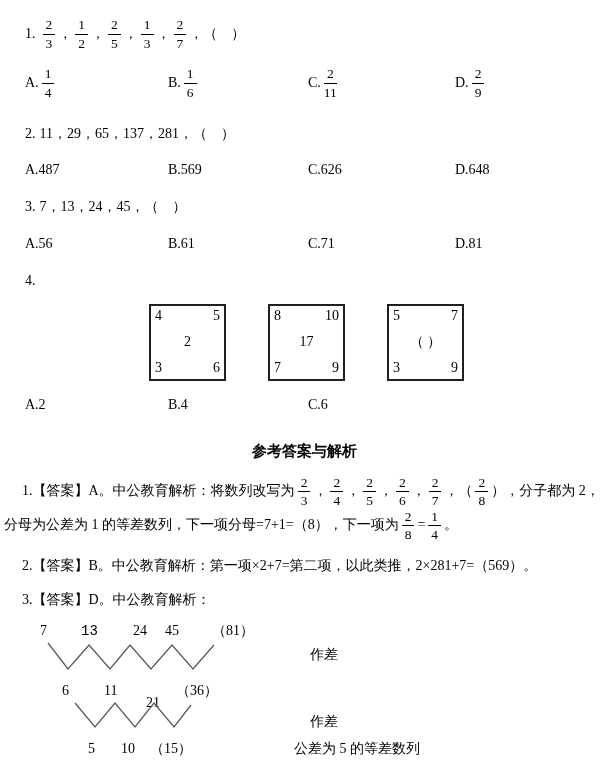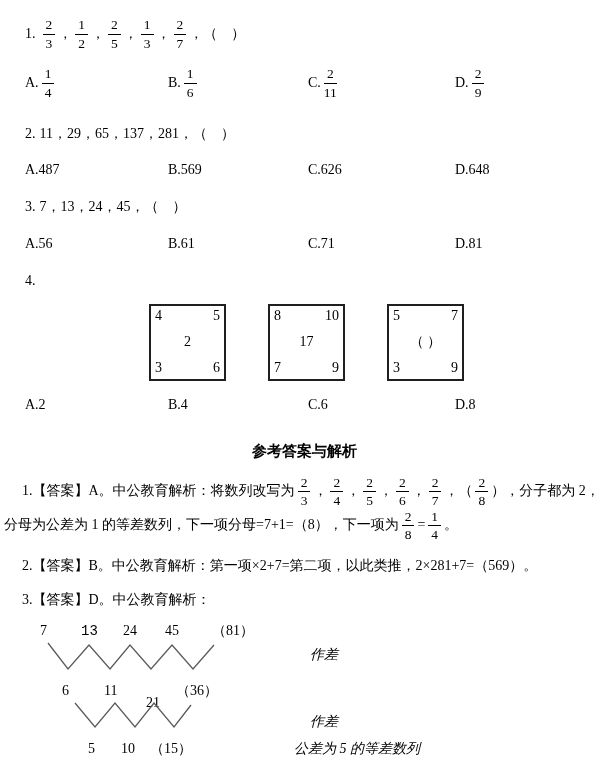--- a/index.html
+++ b/index.html
@@ -33,21 +33,21 @@
   .sq-br{position:absolute;bottom:1px;right:4px;}
   .sq-c{position:absolute;top:50%;left:50%;transform:translate(-50%,-50%);white-space:nowrap;}
   
   .ans-title{text-align:center;font-weight:bold;font-size:15px;margin:26px 0 14px 0;font-family:"Liberation Sans","DejaVu Sans",sans-serif;}
   .ans-p{margin:12px 0 12px 0;text-indent:18px;line-height:1.55;}
   .ans-p-frac{line-height:1.3;text-indent:0;padding-left:0;margin:10px 0;}
   .ans-p-frac .lead{margin-left:18px;}
   
   .diagram{position:relative;height:142px;margin:6px 0 2px 14px;}
   .dnum{position:absolute;white-space:nowrap;}
-  .dlabel{position:absolute;white-space:nowrap;font-style:italic;}
+  .dlabel{position:absolute;white-space:nowrap;}
   .zig{position:absolute;}
   .zig polyline{fill:none;stroke:#5a5a5a;stroke-width:1.3;}
 </style>
 </head>
 <body>
 
 <div class="page">
 
   <div class="stem stem-frac-row">
     <span class="qlabel">1.</span>
@@ -155,37 +155,36 @@
       <span class="sq-tr">7</span>
       <span class="sq-bl">3</span>
       <span class="sq-br">9</span>
       <span class="sq-c">（ ）</span>
     </div>
   </div>
   <div class="opts opts-plain">
     <span class="opt">A.2</span>
     <span class="opt">B.4</span>
     <span class="opt">C.6</span>
-    <span class="opt">D.8</span>
   </div>
 
   <div class="ans-title">参考答案与解析</div>
 
   <p class="ans-p ans-p-frac">
     <span class="lead">1.【答案】A。中公教育解析：将数列改写为</span><span class="frac"><span class="fn">2</span><span class="fd">3</span></span><span>，</span><span class="frac"><span class="fn">2</span><span class="fd">4</span></span><span>，</span><span class="frac"><span class="fn">2</span><span class="fd">5</span></span><span>，</span><span class="frac"><span class="fn">2</span><span class="fd">6</span></span><span>，</span><span class="frac"><span class="fn">2</span><span class="fd">7</span></span><span>，（</span><span class="frac"><span class="fn">2</span><span class="fd">8</span></span><span>），分子都为 2，分母为公差为 1 的等差数列，下一项分母=7+1=（8），下一项为</span><span class="frac"><span class="fn">2</span><span class="fd">8</span></span><span>=</span><span class="frac"><span class="fn">1</span><span class="fd">4</span></span><span>。</span>
   </p>
 
   <p class="ans-p">2.【答案】B。中公教育解析：第一项×2+7=第二项，以此类推，2×281+7=（569）。</p>
 
   <p class="ans-p">3.【答案】D。中公教育解析：</p>
 
   <div class="diagram">
     <span class="dnum" style="left:22px;top:0;">7</span>
     <span class="dnum" style="left:63px;top:0;font-family:Liberation Mono, monospace;">13</span>
-    <span class="dnum" style="left:105px;top:0;text-align:center;">24</span>
+    <span class="dnum" style="left:115px;top:0;text-align:center;">24</span>
     <span class="dnum" style="left:147px;top:0;">45</span>
     <span class="dnum" style="left:194px;top:0;">（81）</span>
 
     <svg class="zig" style="left:18px;top:17px;" width="190" height="36" viewBox="0 0 190 36">
       <polyline points="12,4 32,30 53,6 74,30 94,6 115,30 136,6 157,30 178,6"></polyline>
     </svg>
 
     <span class="dnum" style="left:44px;top:60px;">6</span>
     <span class="dnum" style="left:86px;top:60px;">11</span>
     <span class="dnum" style="left:128px;top:72px;">21</span>

